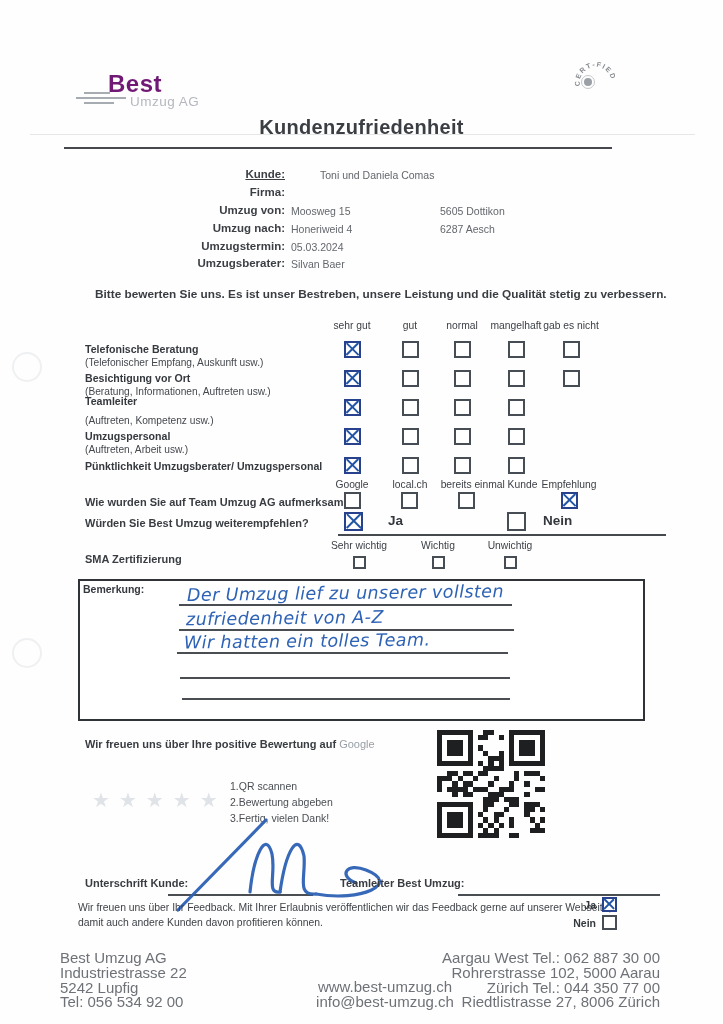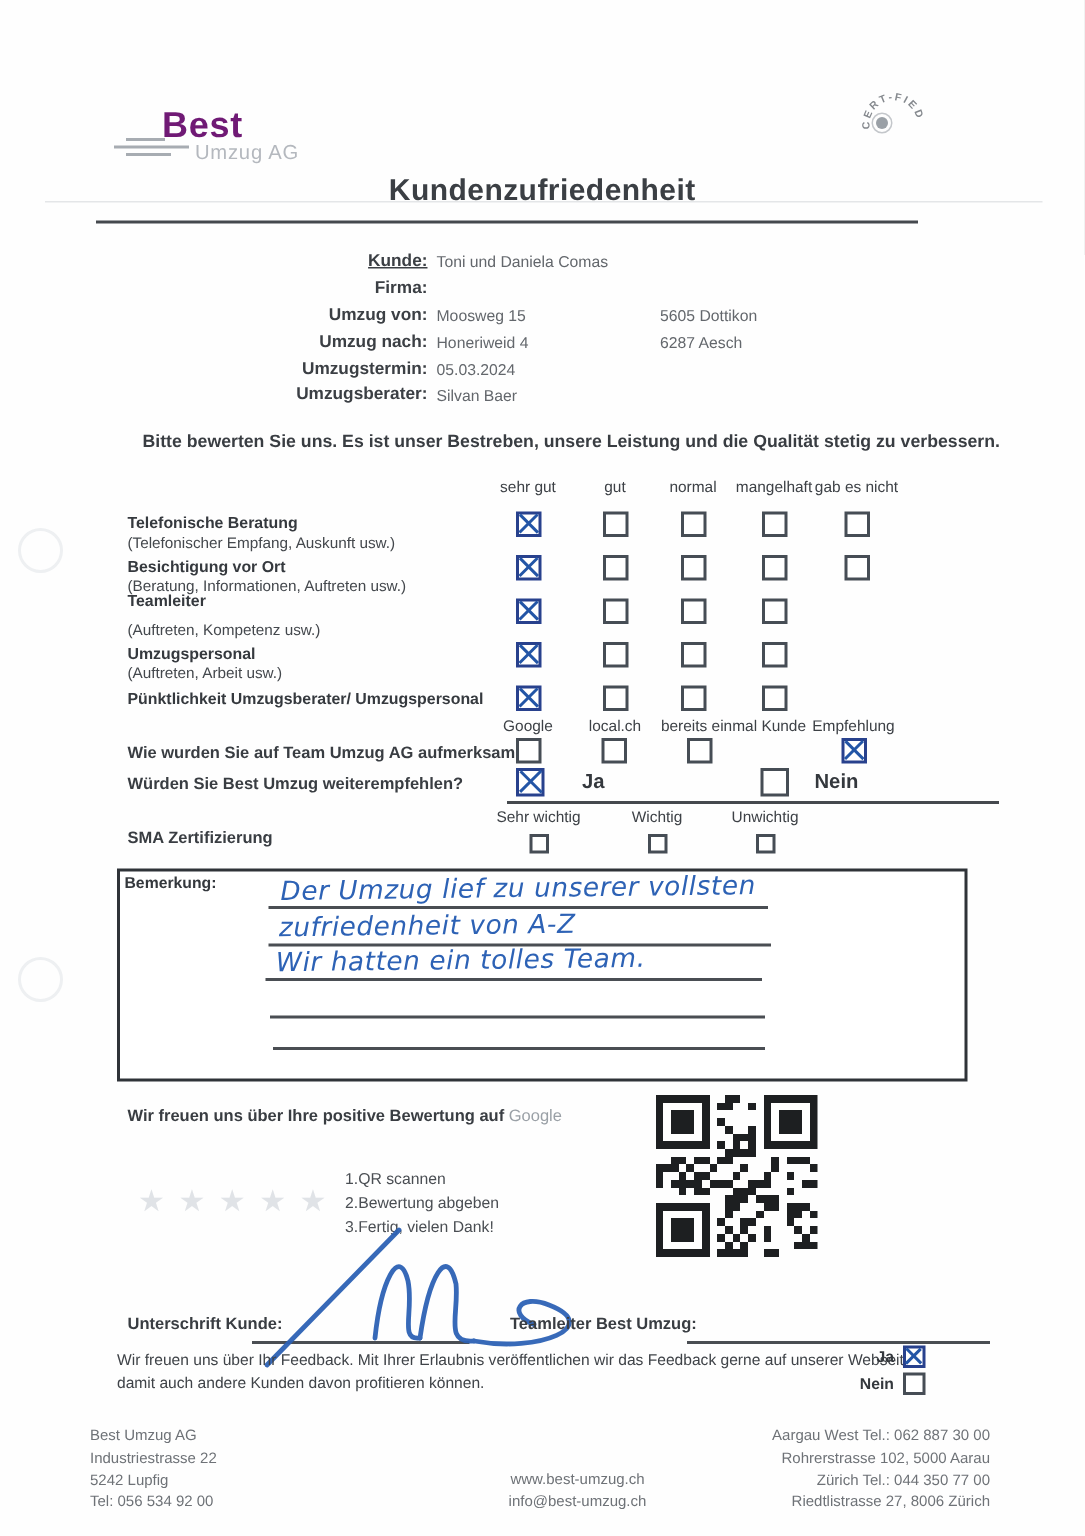--- a/index.html
+++ b/index.html
@@ -42,21 +42,21 @@
         color:#2d62b5;letter-spacing:.4px;white-space:nowrap;transform:rotate(-.7deg);}
   
   .stars{position:absolute;font-size:20px;color:#e0e3e7;letter-spacing:9px;white-space:nowrap;}
   .steps{position:absolute;font-size:10.5px;color:#4a4e53;line-height:15.8px;white-space:nowrap;}
   .brand{font-weight:normal;color:#9aa0a6;}
   
   .sig-underline{position:absolute;height:1.5px;background:#4a4e53;}
   .consent{position:absolute;font-size:10.4px;color:#3f4348;white-space:nowrap;}
   .cjn{position:absolute;font-weight:bold;font-size:10.5px;color:#34383d;text-align:right;width:30px;}
   
-  .foot{position:absolute;font-size:10px;color:#6e7277;line-height:14.8px;}
+  .foot{position:absolute;font-size:15px;color:#6e7277;line-height:14.8px;}
   .punch{position:absolute;width:26px;height:26px;border-radius:50%;border:2px solid #eef0f2;}
   svg{display:block;}
 </style>
 </head>
 <body>
 
 <div class="page">
 
   <div class="punch abs" style="left:12px;top:352px;"></div>
   <div class="punch abs" style="left:12px;top:638px;"></div>
@@ -78,21 +78,21 @@
     <text font-size="7" font-family="Liberation Sans, sans-serif" fill="#85898e" font-weight="bold" letter-spacing="1.5">
       <textPath href="#arc">CERT-FIED</textPath>
     </text>
   </svg>
 
   <div class="abs title" style="top:116px;">Kundenzufriedenheit</div>
   <div class="rule-faint" style="left:30px;top:134px;width:665px;"></div>
   <div class="rule-dark" style="left:64px;top:147px;width:548px;"></div>
 
   <div class="flabel" style="top:168px;text-decoration:underline;">Kunde:</div>
-  <div class="fval" style="top:169px;">Toni und Daniela Comas</div>
+  <div class="fval" style="top:169px;margin-left:29px;">Toni und Daniela Comas</div>
   <div class="flabel" style="top:186px;">Firma:</div>
   <div class="fval" style="top:187px;"></div>
   <div class="flabel" style="top:204px;">Umzug von:</div>
   <div class="fval" style="top:205px;">Moosweg 15</div>
   <div class="fval2" style="top:205px;">5605 Dottikon</div>
   <div class="flabel" style="top:222px;">Umzug nach:</div>
   <div class="fval" style="top:223px;">Honeriweid 4</div>
   <div class="fval2" style="top:223px;">6287 Aesch</div>
   <div class="flabel" style="top:240px;">Umzugstermin:</div>
   <div class="fval" style="top:241px;">05.03.2024</div>

